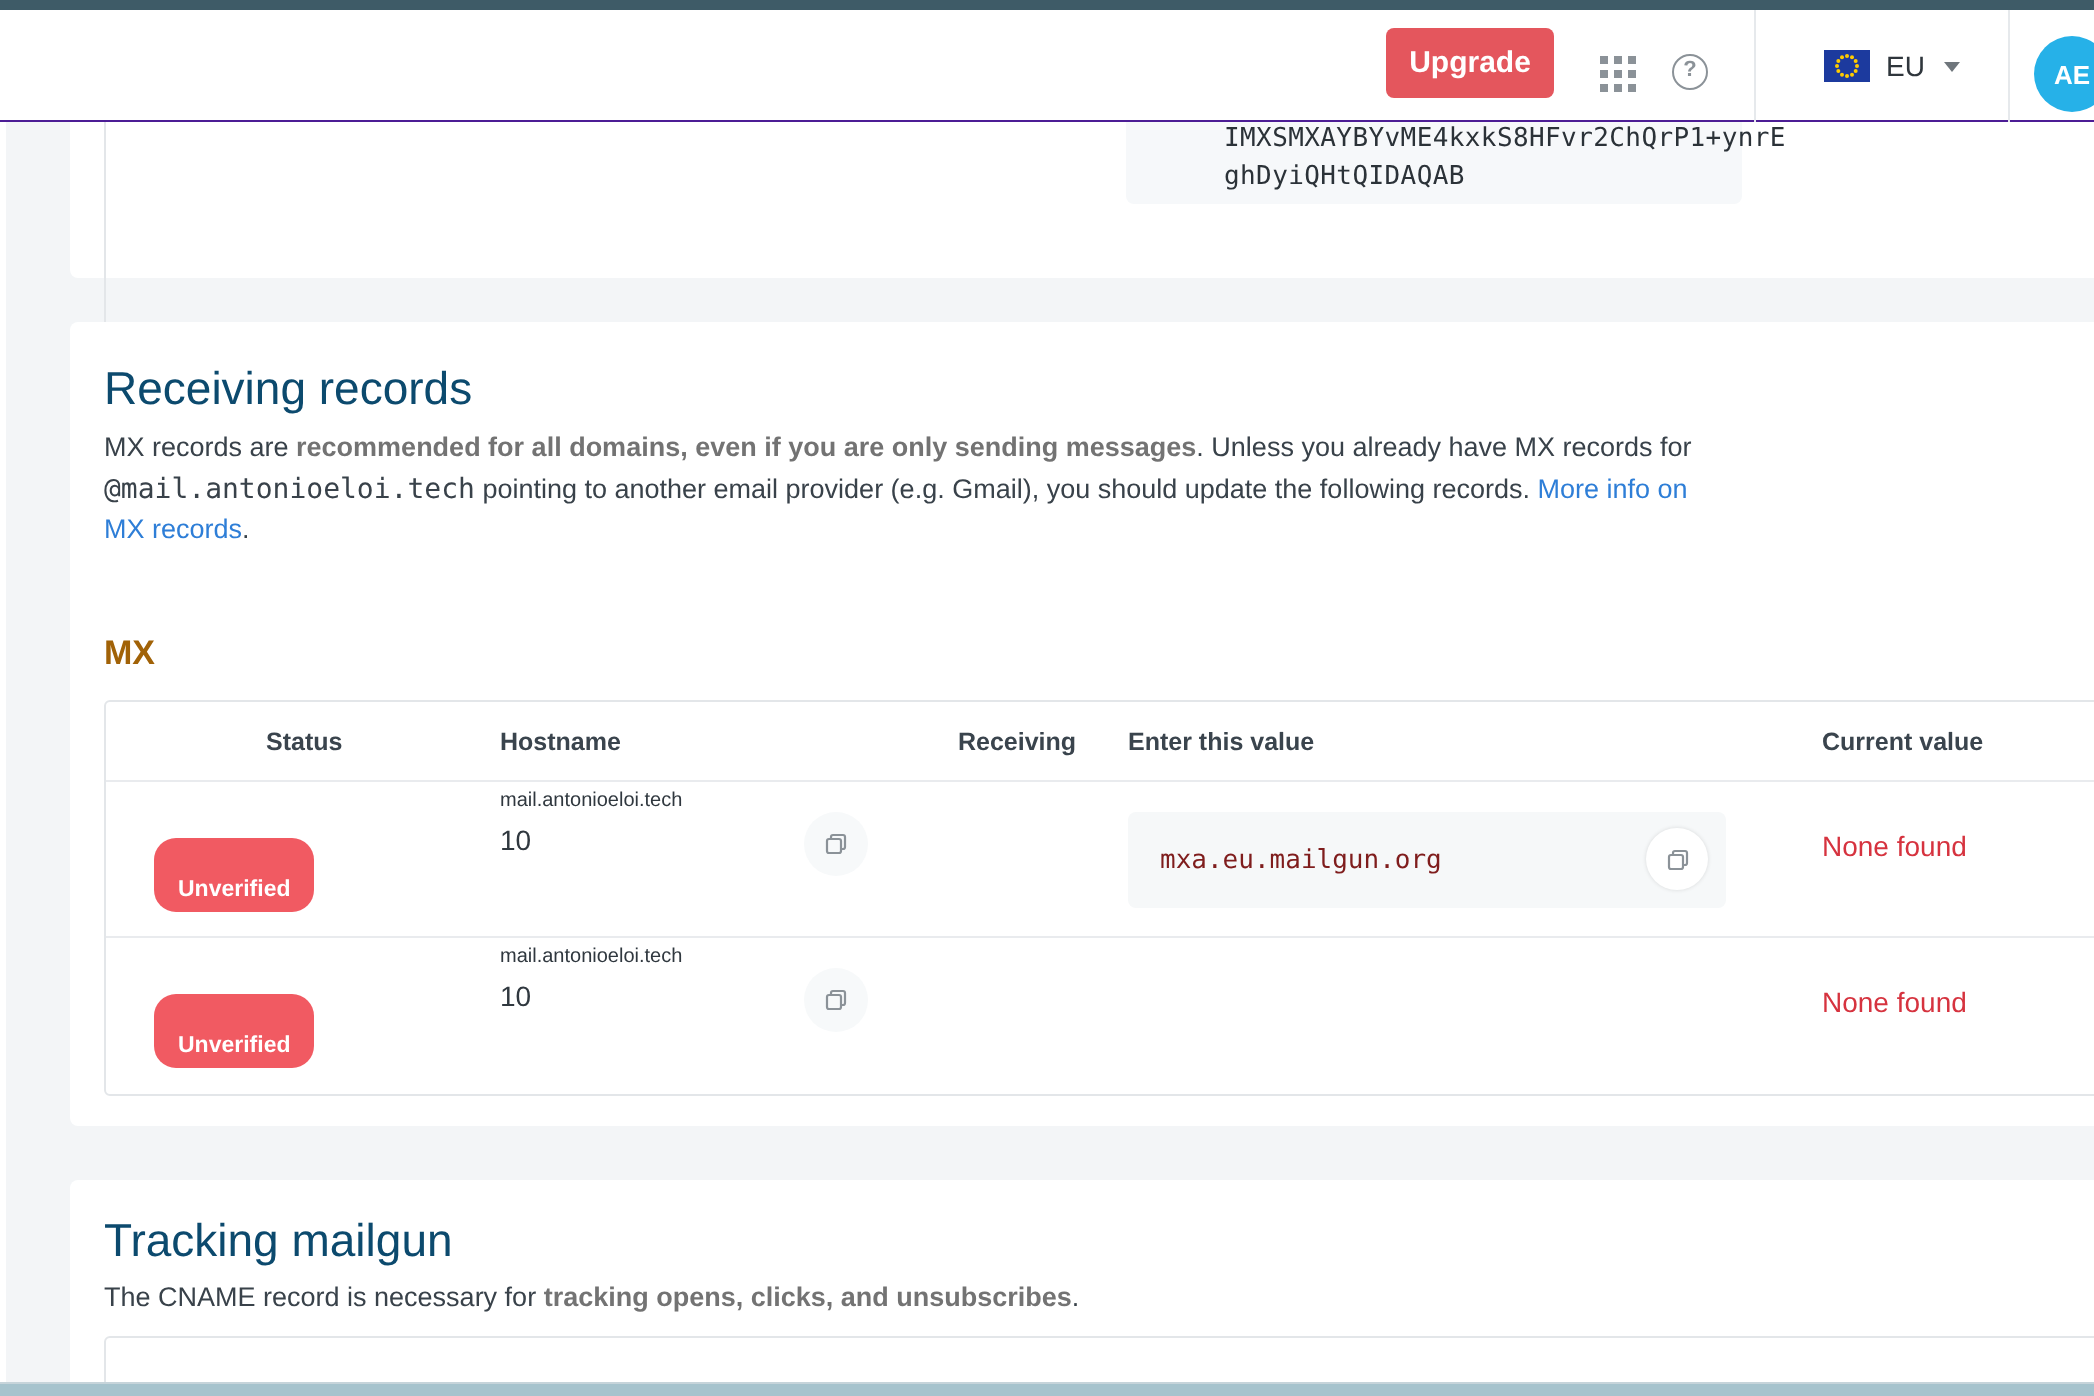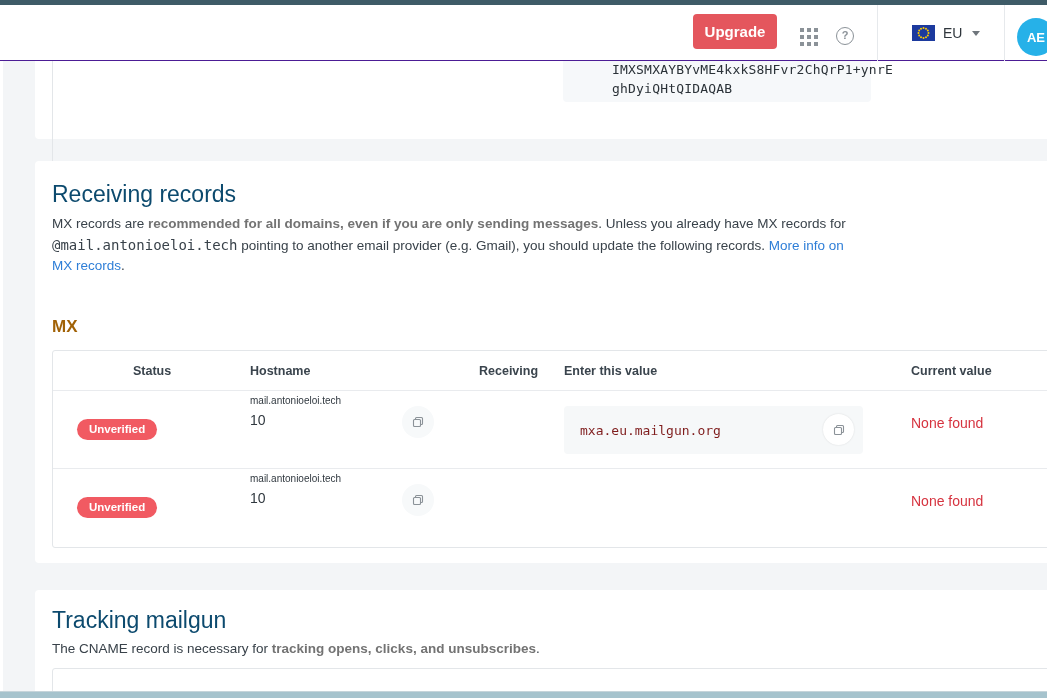--- a/index.html
+++ b/index.html
@@ -60,21 +60,21 @@
 
   .records-table { position:absolute; left:17px; top:189px; width:1200px; height:198px;
     border:1px solid #e3e6e9; border-radius:3px; background:#fff; }
   .thead { position:relative; height:40px; border-bottom:1px solid #e9ebee; }
   .thead span { position:absolute; top:13px; font-size:12.5px; font-weight:600; color:#3a444d; }
   .col-status { left:32px;margin-left:48px; } .col-hostname { left:197px; } .col-priority { left:426px; }
   .col-value { left:511px; } .col-current { left:858px; }
   .trow { position:relative; height:78px; }
   .trow.sep { border-bottom:1px solid #e9ebee; }
   .badge { position:absolute; left:24px; top:28px; background:#f15a62; color:#fff;
-    font-size:11.5px; font-weight:700; padding:4px 12px 5px; border-radius:11px; }
+    font-size:11.5px; font-weight:700; padding:20px 12px 5px; border-radius:11px; }
   .hostname { position:absolute; left:197px; top:4px; font-size:10px; color:#30383f; }
   .copy-circle { position:absolute; width:32px; height:32px; border-radius:50%;
     background:#f7f9fa; display:flex; align-items:center; justify-content:center; cursor:pointer; }
   .hostname-copy { left:349px; top:15px; }
   .value-box { position:absolute; left:511px; top:15px; width:299px; height:48px;
     background:#f6f8f9; border-radius:4px; display:flex; align-items:center; }
   .value-box .val { font-size:13px; color:#7f1d1d; margin-left:16px; }
   .value-copy { position:absolute; right:9px; top:8px; background:#fff; width:31px; height:31px;
     box-shadow:0 0 2px rgba(0,0,0,0.12); }
   .current-val { position:absolute; left:858px; top:24px; font-size:14px; color:#d6333f; }

